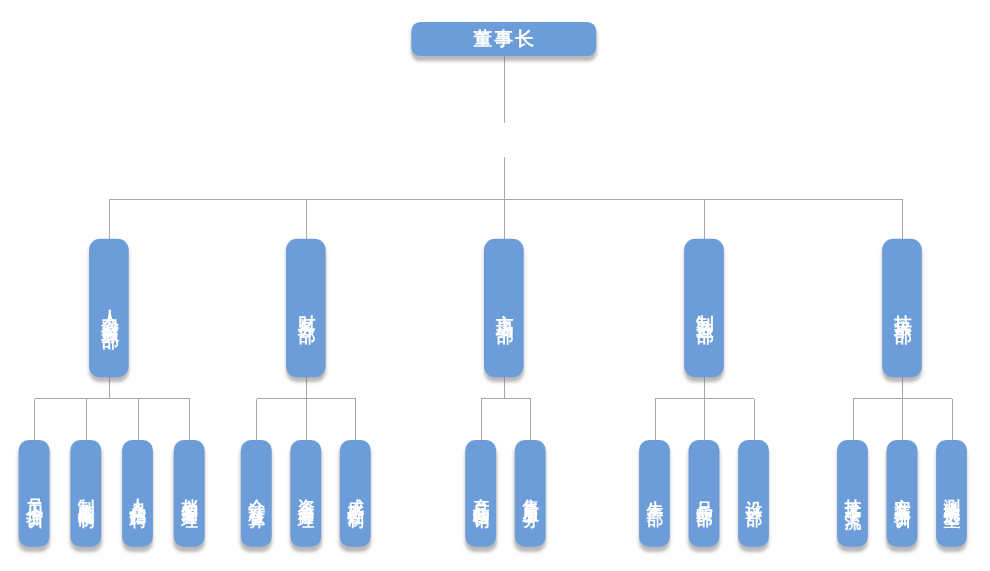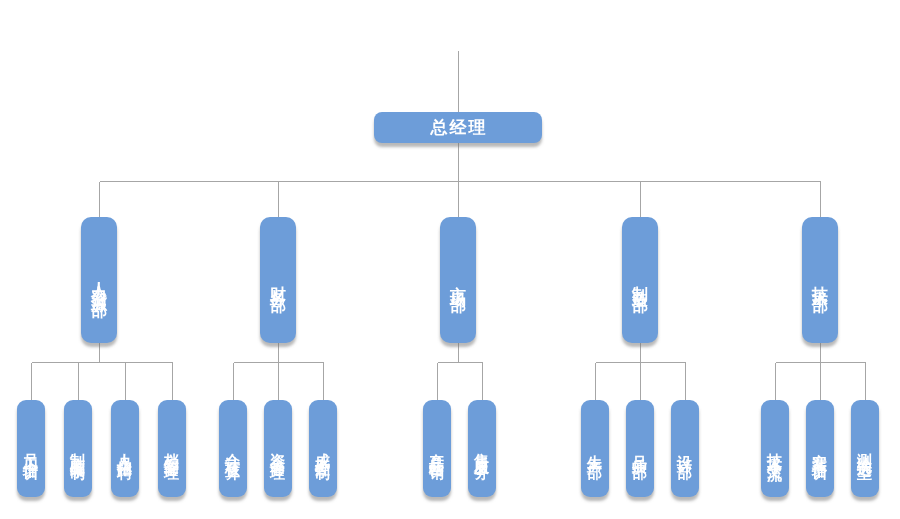--- a/index.html
+++ b/index.html
@@ -47,24 +47,24 @@
       M233.5 362.5 H323.5
       M233.5 362.5 V400 M278.5 362.5 V400 M323.5 362.5 V400
       M437.5 362.5 H482.5
       M437.5 362.5 V400 M482.5 362.5 V400
       M595.5 362.5 H685.5
       M595.5 362.5 V400 M640.5 362.5 V400 M685.5 362.5 V400
       M775.5 362.5 H865.5
       M775.5 362.5 V400 M820.5 362.5 V400 M865.5 362.5 V400"></path>
   </svg>
 
+  <div class="node h" style="left:374px;top:20px;width:168px;height:31px">
+    <span class="lbl">董事长</span>
+  </div>
 
-  <div class="node h" style="left:374px;top:112px;width:168px;height:31px">
-    <span class="lbl">总经理</span>
-  </div>
 
   <div class="node v dept" style="left:81px;top:217px;width:36px;height:126px">
     <span class="lbl">人力资源部</span>
   </div>
   <div class="node v dept" style="left:260px;top:217px;width:36px;height:126px">
     <span class="lbl">财务部</span>
   </div>
   <div class="node v dept" style="left:440px;top:217px;width:36px;height:126px">
     <span class="lbl">市场部</span>
   </div>

